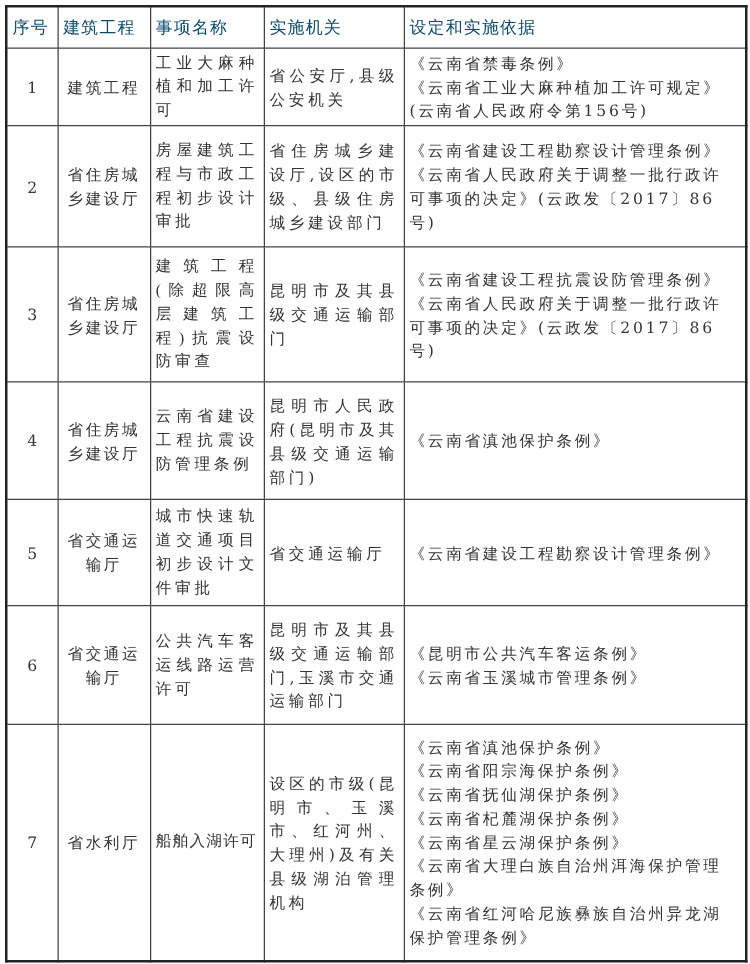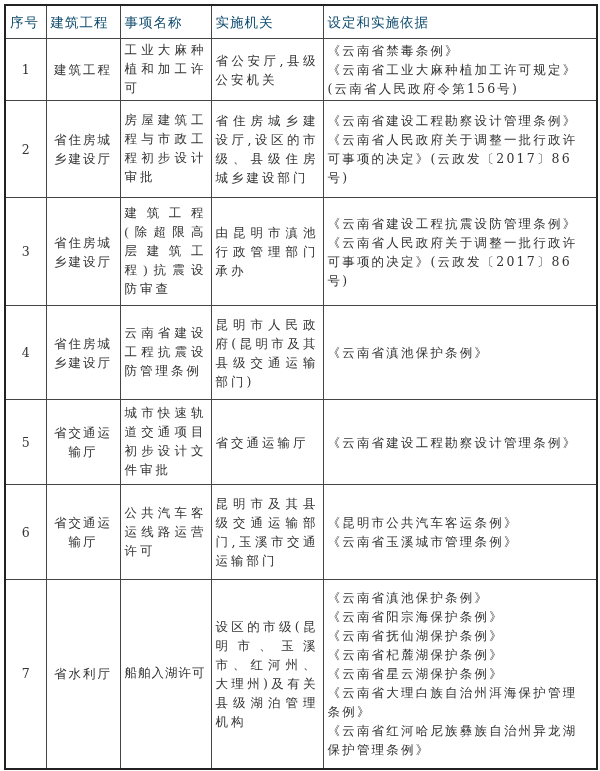--- a/index.html
+++ b/index.html
@@ -69,21 +69,21 @@
       <td class="org">省住房城乡建设厅,设区的市级、县级住房城乡建设部门</td>
       <td class="basis">
         <span class="line">《云南省建设工程勘察设计管理条例》</span>
         <span class="line">《云南省人民政府关于调整一批行政许可事项的决定》(云政发〔2017〕86号)</span>
       </td>
     </tr>
     <tr style="height:108px">
       <td class="num">3</td>
       <td class="dept">省住房城乡建设厅</td>
       <td class="item">建筑工程(除超限高层建筑工程)抗震设防审查</td>
-      <td class="org">由昆明市滇池行政管理部门承办</td>
+      <td class="org">昆明市及其县级交通运输部门</td>
       <td class="basis">
         <span class="line">《云南省建设工程抗震设防管理条例》</span>
         <span class="line">《云南省人民政府关于调整一批行政许可事项的决定》(云政发〔2017〕86号)</span>
       </td>
     </tr>
     <tr style="height:94px">
       <td class="num">4</td>
       <td class="dept">省住房城乡建设厅</td>
       <td class="item">云南省建设工程抗震设防管理条例</td>
       <td class="org">昆明市人民政府(昆明市及其县级交通运输部门)</td>

